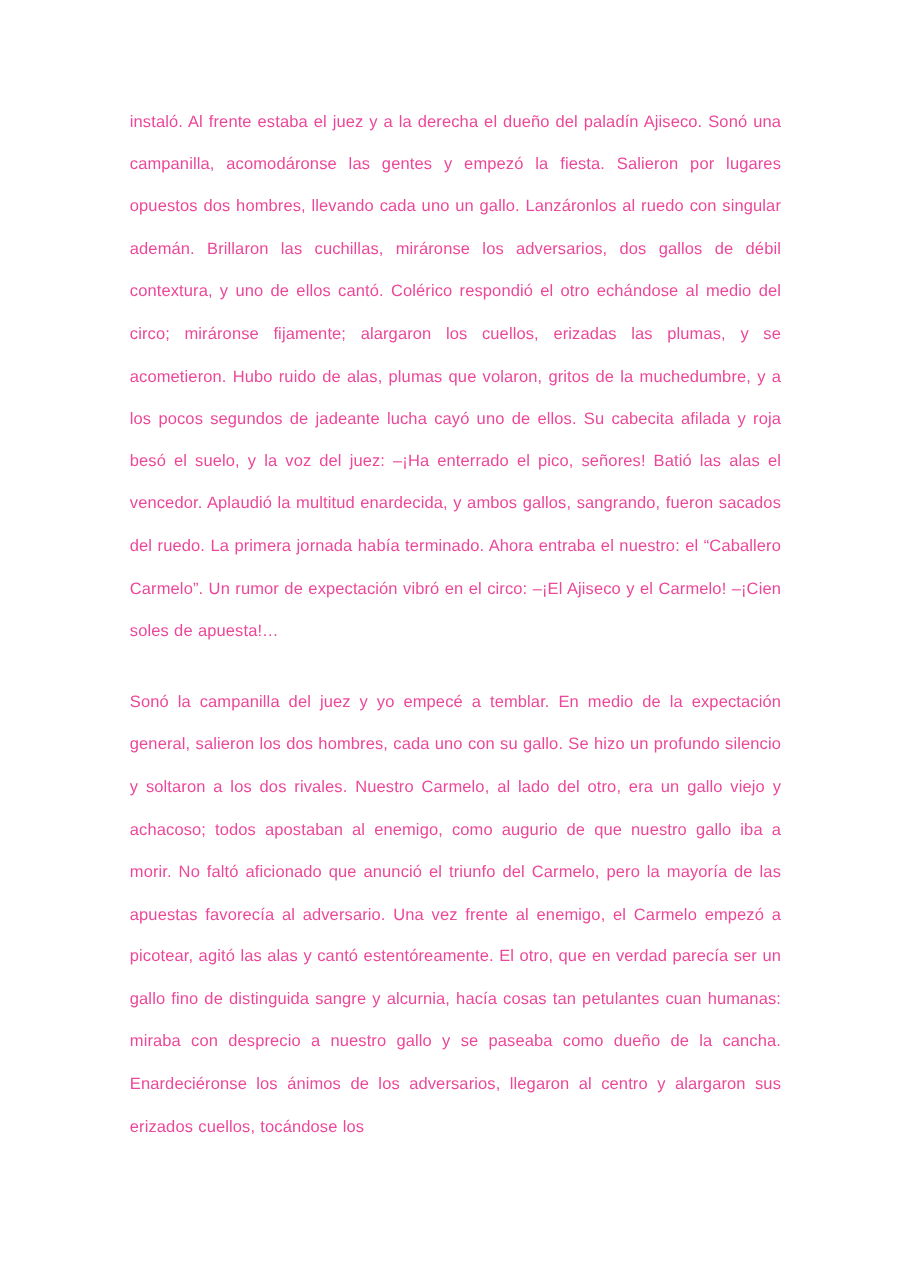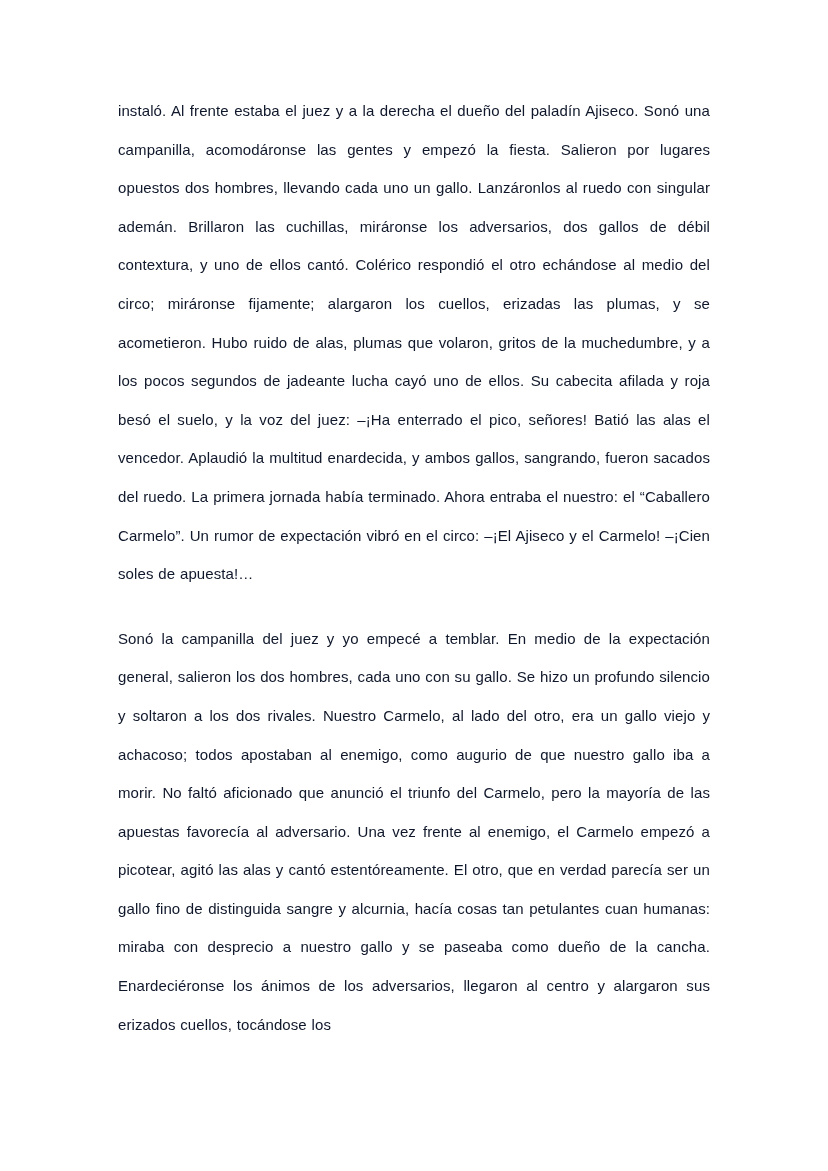--- a/index.html
+++ b/index.html
@@ -18,21 +18,21 @@
   .content {
     position: absolute;
     top: 92px;
     left: 118px;
     width: 592px;
   }
   .content p {
     margin: 0 0 26px 0;
     font-size: 15px;
     line-height: 38.6px;
-    color: #0f172a;
+    color: #ec4899;
     text-align: justify;
     letter-spacing: 0.1px;
     word-spacing: 0.5px;
   }
 </style>
 </head>
 <body>
 
 <div class="page">
   <div class="content">

